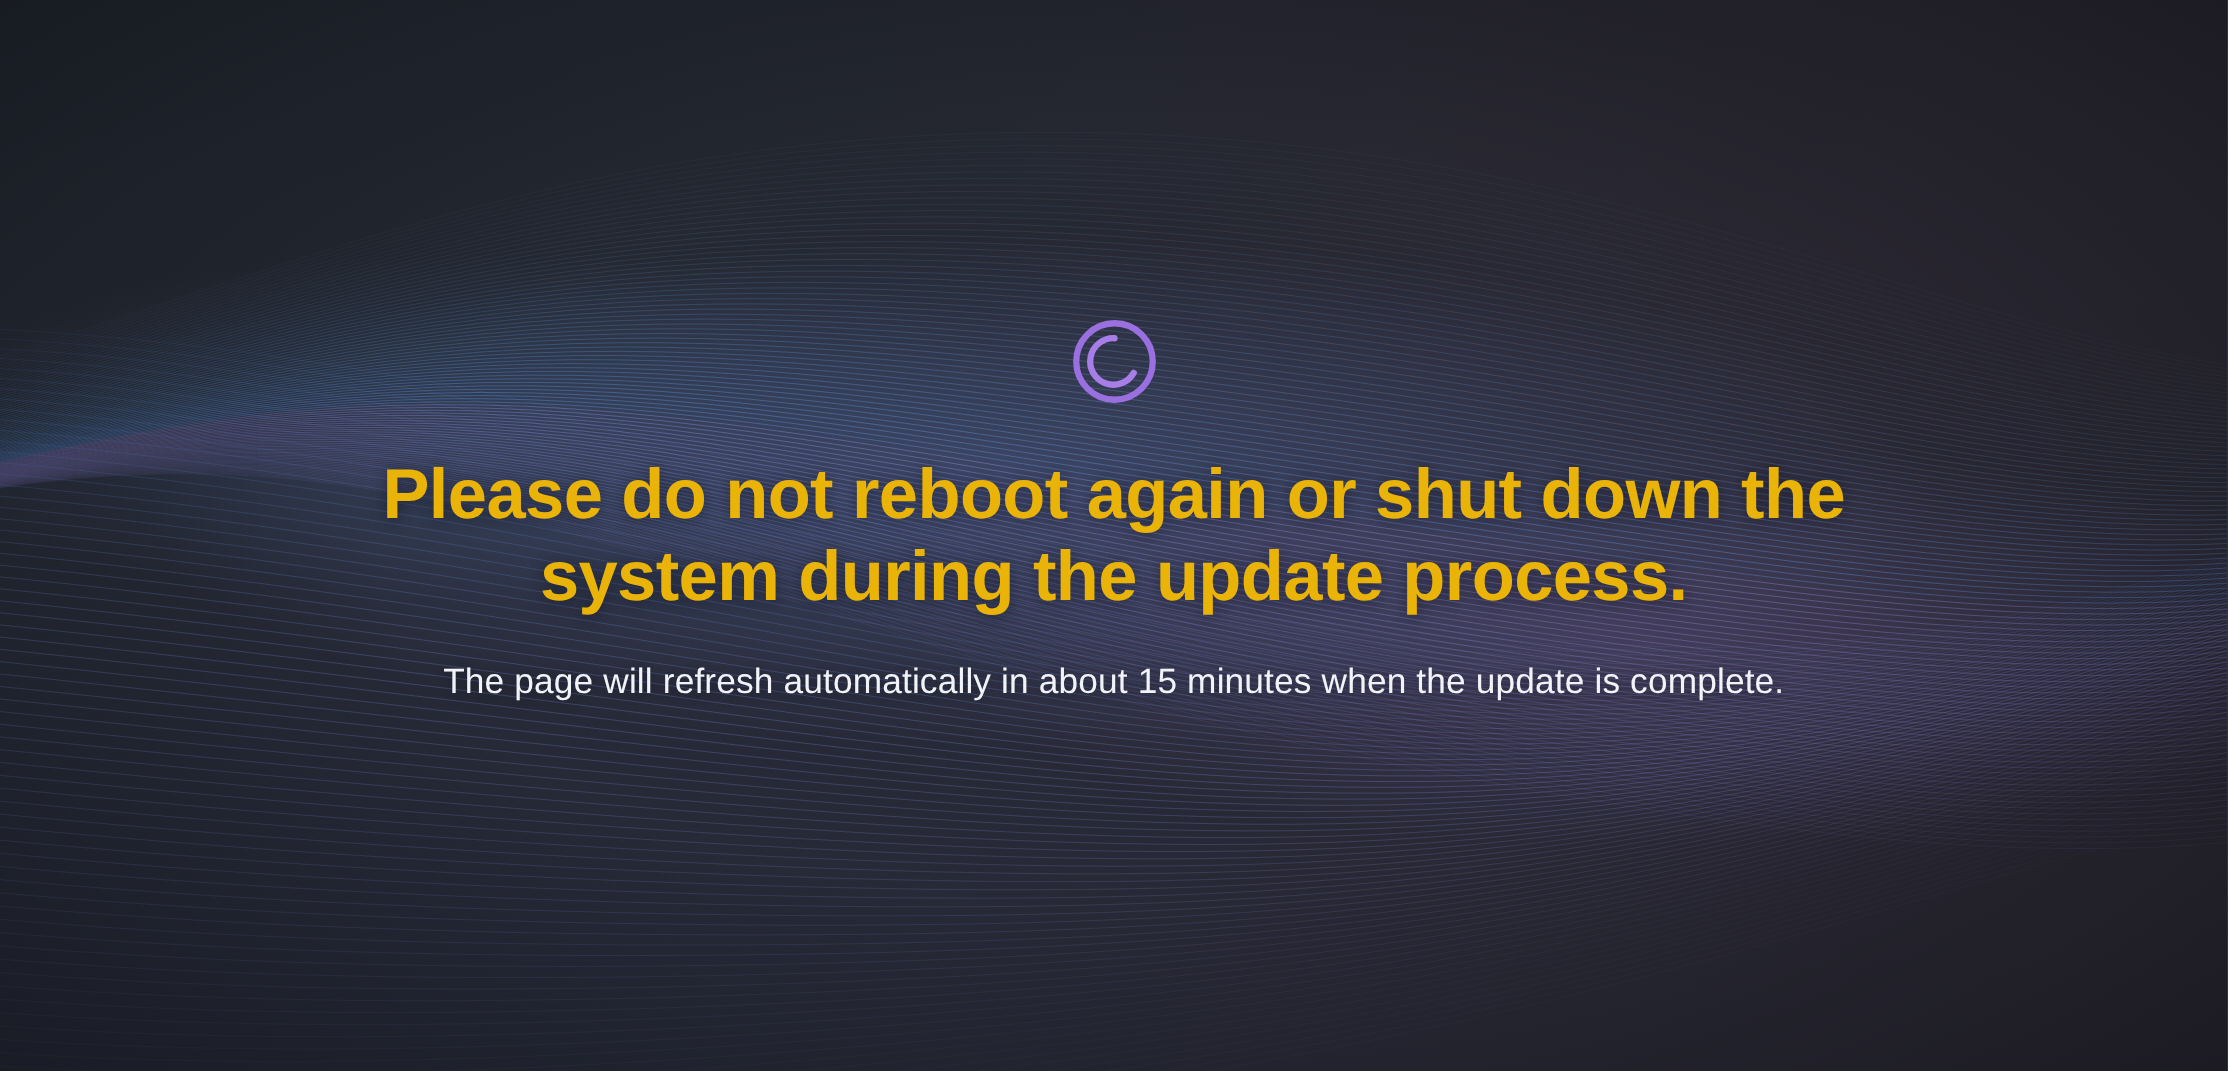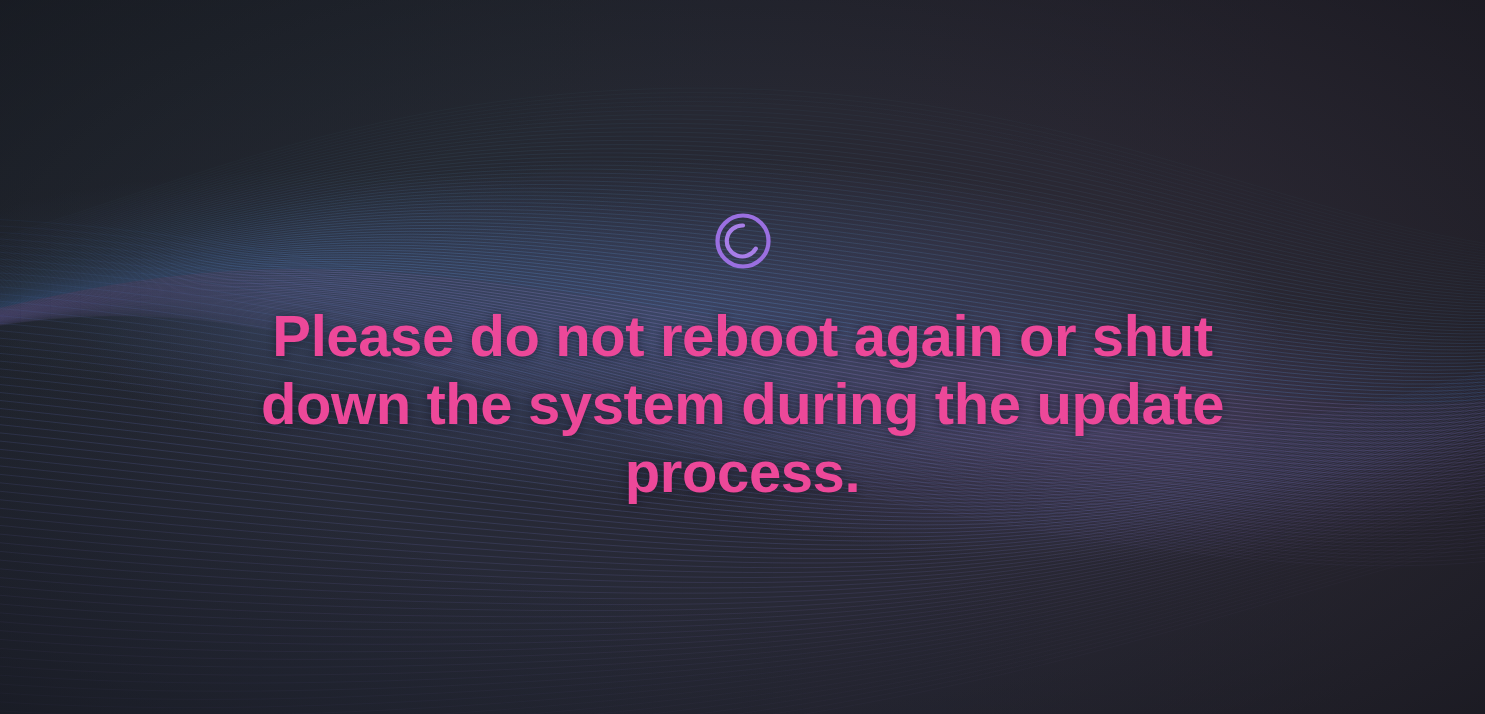--- a/index.html
+++ b/index.html
@@ -50,24 +50,24 @@
     padding-top:212px;
     z-index:5;
   }
   .spinner-wrap {
     width:58px; height:58px;
     display:flex; align-items:center; justify-content:center;
     margin-bottom:32px;
   }
   .spinner-wrap svg { display:block; }
   .headline {
-    font-size:58px;
+    font-size:47px;
     font-weight:700;
     line-height:1.17;
-    color:#ec4899;
+    color:#eab308;
     text-align:center;
     letter-spacing:-0.4px;
     max-width:1045px;
     text-shadow:0 1px 10px rgba(12,14,26,0.45);
   }
   .subline {
     margin-top:26px;
     font-size:23.5px;
     font-weight:400;
     line-height:1.38;
@@ -261,15 +261,16 @@
 
     <div class="spinner-wrap">
       <svg width="58" height="58" viewBox="0 0 58 58">
         <circle cx="29" cy="29" r="25.5" fill="none" stroke="#9a6fe0" stroke-width="4.2"></circle>
         <path d="M 29 13.5 A 15.5 15.5 0 1 0 41.8 36.6" fill="none" stroke="#a77ee8" stroke-width="4.2" stroke-linecap="round"></path>
       </svg>
     </div>
 
     <h1 class="headline">Please do not reboot again or shut down the system during the update process.</h1>
 
+    <p class="subline">The page will refresh automatically in about 15 minutes when the update is complete.</p>
 
   </div>
 </div>
 
 </body></html>

